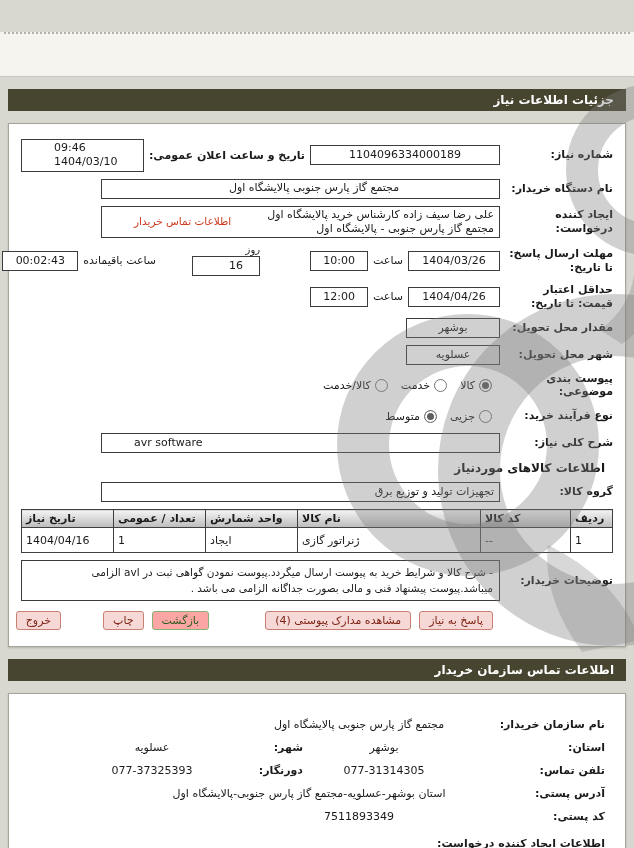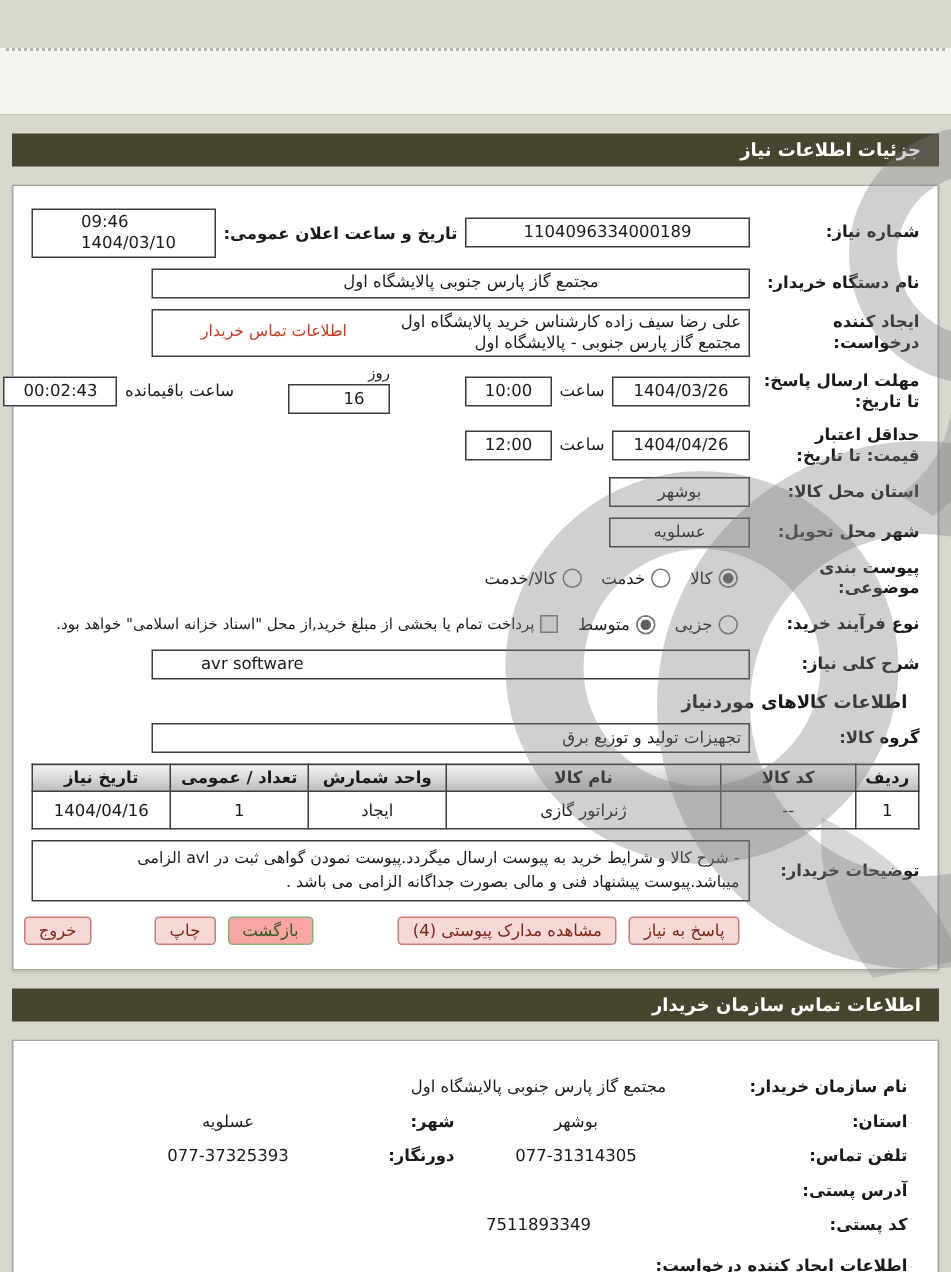--- a/index.html
+++ b/index.html
@@ -39,25 +39,25 @@
   .ctr{justify-content:center;}
   .sp40{width:40px;flex:none;}
   .sp26{width:26px;flex:none;}
   .daygroup{display:flex;flex-direction:column;align-items:flex-start;gap:1px;flex:none;}
   .tiny{font-size:10px;line-height:1;}
   .creator-box{justify-content:space-between;gap:8px;align-items:center;}
   .red-link{color:#cc3a1f;text-decoration:none;white-space:nowrap;font-size:10.5px;}
   .radio{width:11px;height:11px;border:1px solid #777;border-radius:50%;background:#fff;flex:none;}
   .radio.sel{background:#5e5e5e;box-shadow:inset 0 0 0 2px #fff;}
   .chk{width:10px;height:10px;border:1px solid #777;background:#f0f0f0;flex:none;}
-  .opt{display:flex;align-items:center;gap:4px;margin-inline-start:8px;}
+  .opt{display:flex;align-items:flex-start;gap:4px;margin-inline-start:8px;}
   .note-inline{font-size:10px;color:#222;}
   .sec-head{font-weight:bold;font-size:12px;margin:8px 16px 2px;}
   table.goods{border-collapse:collapse;margin:4px 8px;width:calc(100% - 16px);}
-  table.goods th,table.goods td{border:1px solid #3f3f3f;font-size:11px;padding:2px 4px;text-align:center;}
+  table.goods th,table.goods td{border:1px solid #3f3f3f;font-size:11px;padding:2px 4px;text-align:left;}
   table.goods th{background:linear-gradient(#f3f3f3,#bcbcbc);font-weight:bold;}
   table.goods td{height:20px;background:#fff;}
   .notes-box{flex:1;border:1px solid #3c3c3c;background:#fff;padding:3px 6px;font-size:10.5px;line-height:1.55;min-height:32px;}
   .btnrow{padding-right:120px;gap:8px;margin-top:10px;}
   .btn{
     font-family:inherit;font-size:11px;padding:2px 9px;border-radius:3px;cursor:pointer;white-space:nowrap;
   }
   .btn.pink{background:#f6d9d6;border:1px solid #c97f72;color:#7f2417;}
   .btn.green{background:#fca5a5;border:1px solid #86b274;color:#2d5b1e;}
   .contact-panel{padding:14px 10px;}
@@ -119,21 +119,21 @@
   </div>
 
   <div class="row">
     <span class="lbl">حداقل اعتبار قیمت: تا تاریخ:</span>
     <span class="box w84 ltr ctr">1404/04/26</span>
     <span class="slbl">ساعت</span>
     <span class="box w50 ltr ctr">12:00</span>
   </div>
 
   <div class="row">
-    <span class="lbl">استان محل کالا:</span>
+    <span class="lbl">مقدار محل تحویل:</span>
     <span class="box w86 ctr">بوشهر</span>
   </div>
 
   <div class="row">
     <span class="lbl">شهر محل تحویل:</span>
     <span class="box w86 ctr">عسلویه</span>
   </div>
 
   <div class="row">
     <span class="lbl">پیوست بندی موضوعی:</span>
@@ -153,24 +153,20 @@
 
   <div class="row">
     <span class="lbl">نوع فرآیند خرید:</span>
     <span class="opt">
       <span class="radio"></span>
       <span>جزیی</span>
     </span>
     <span class="opt">
       <span class="radio sel"></span>
       <span>متوسط</span>
-    </span>
-    <span class="opt">
-      <span class="chk"></span>
-      <span class="note-inline">پرداخت تمام یا بخشی از مبلغ خرید,از محل "اسناد خزانه اسلامی" خواهد بود.</span>
     </span>
   </div>
 
   <div class="row">
     <span class="lbl">شرح کلی نیاز:</span>
     <span class="box flex1 ml80 ltr">avr software</span>
   </div>
 
   <div class="sec-head">اطلاعات کالاهای موردنیاز</div>
 
@@ -247,20 +243,21 @@
 
   <div class="crow">
     <span class="clbl">تلفن تماس:</span>
     <span class="cval2 ltrv">077-31314305</span>
     <span class="clbl2">دورنگار:</span>
     <span class="cval2 ltrv">077-37325393</span>
   </div>
 
   <div class="crow">
     <span class="clbl">آدرس پستی:</span>
+    <span class="cval" style="width:300px">استان بوشهر-عسلویه-مجتمع گاز پارس جنوبی-پالایشگاه اول</span>
   </div>
 
   <div class="crow">
     <span class="clbl">کد پستی:</span>
     <span class="cval ltrv">7511893349</span>
   </div>
 
   <div class="chead">اطلاعات ایجاد کننده درخواست:</div>
 
   <div class="crow">

